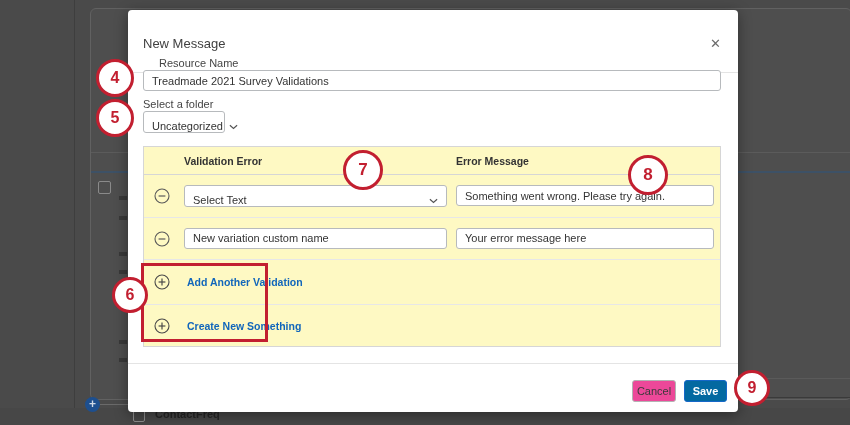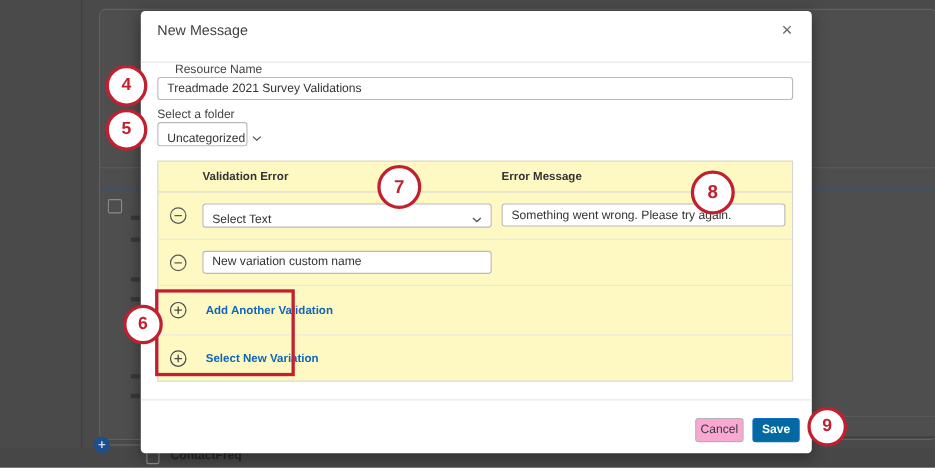--- a/index.html
+++ b/index.html
@@ -20,21 +20,21 @@
   .bg-bottomband { left:0; top:408px; width:850px; height:17px; background:#474747; }
   .bg-addline { left:99px; top:404px; width:30px; height:1px; background:#6a6a6a; }
   .bg-plus { left:85px; top:397px; width:15px; height:15px; background:#1d4f8f; border-radius:50%;
              color:#cfd9e6; font-size:12px; line-height:14px; text-align:center; font-weight:bold; }
   .bg-checkbox2 { left:133px; top:410px; width:12px; height:12px; border:1.5px solid #8f8f8f; border-radius:2px; }
   .bg-rowlabel { left:155px; top:408px; font-size:11px; font-weight:bold; color:#252525; }
 
   
   .modal { position:absolute; left:128px; top:10px; width:610px; height:402px; background:#ffffff;
            border-radius:4px; box-shadow:0 3px 14px rgba(0,0,0,.4); z-index:10; }
-  .modal-header { position:absolute; left:0; top:0; width:610px; height:47px; border-bottom:1px solid #e4e4e4; }
+  .modal-header { position:absolute; left:0; top:16px; width:610px; height:47px; border-bottom:1px solid #e4e4e4; }
   .modal-title { position:absolute; left:15px; top:10px; font-size:13px; color:#3f3f3f; font-weight:500; }
   .close-x { position:absolute; right:13px; top:8px; font-size:13px; color:#6b6b6b; cursor:pointer; padding:2px 4px; }
 
   .fld-label { position:absolute; font-size:11px; color:#454545; }
   .lbl-resource { left:31px; top:47px; }
   .lbl-folder { left:15px; top:88px; }
 
   .txt-input { position:absolute; border:1px solid #b7babd; border-radius:3px; background:#fff;
                font-family:"Liberation Sans",sans-serif; font-size:11px; color:#333; padding:0 8px; height:21px; outline:none; }
   .inp-resource { left:15px; top:60px; width:578px; }
@@ -59,21 +59,21 @@
   .cell-input1 { left:40px; top:50%; margin-top:-11px; width:263px; height:21px; }
   .cell-input2 { left:312px; top:50%; margin-top:-11px; width:258px; height:21px; }
   .plus-btn { position:absolute; left:10px; top:50%; margin-top:-8px; width:16px; height:16px; cursor:pointer; }
   .tbl-link { position:absolute; left:43px; top:50%; transform:translateY(-50%); font-size:10.5px; font-weight:bold;
               color:#1166bb; cursor:pointer; text-decoration:none; }
 
   
   .modal-footer { position:absolute; left:0; top:353px; width:610px; height:49px; border-top:1px solid #e4e4e4; }
   .btn { position:absolute; top:16px; height:22px; border-radius:3px; font-family:"Liberation Sans",sans-serif;
          font-size:11px; display:flex; align-items:center; justify-content:center; cursor:pointer; }
-  .btn-cancel { right:62px; width:44px; background:#f9a8d4; border:1px solid #b3b3b3; color:#3a3a3a; }
+  .btn-cancel { right:62px; width:44px; background:#ec4899; border:1px solid #b3b3b3; color:#3a3a3a; }
   .btn-save { right:11px; width:43px; background:#0369a1; border:1px solid #1568c8; color:#fff; font-weight:600; }
 
   
   .callout { position:absolute; background:#fff; border:3px solid #c21f30; border-radius:50%;
              color:#c21f30; font-weight:bold; display:flex; align-items:center; justify-content:center; z-index:60; }
   .c4 { left:96px;  top:59px;  width:38px; height:38px; font-size:16px; }
   .c5 { left:96px;  top:99px;  width:38px; height:38px; font-size:16px; }
   .c6 { left:112px; top:277px; width:36px; height:36px; font-size:16px; }
   .c7 { left:343px; top:150px; width:40px; height:40px; font-size:17px; }
   .c8 { left:628px; top:155px; width:40px; height:40px; font-size:17px; }
@@ -148,20 +148,21 @@
       </div>
 
       <div class="vt-row2">
         <span class="minus-btn">
           <svg width="16" height="16" viewBox="0 0 16 16">
               <circle cx="8" cy="8" r="7" fill="none" stroke="#5a5a5a" stroke-width="1.1"></circle>
               <line x1="4.6" y1="8" x2="11.4" y2="8" stroke="#5a5a5a" stroke-width="1.2"></line>
             </svg>
         </span>
         <input class="txt-input cell-input1" value="New variation custom name" style="">
+        <input class="txt-input cell-input2" value="Your error message here" style="">
       </div>
 
       <div class="vt-link1">
         <span class="plus-btn">
           <svg width="16" height="16" viewBox="0 0 16 16">
               <circle cx="8" cy="8" r="7" fill="none" stroke="#4a4a4a" stroke-width="1.1"></circle>
               <line x1="4.6" y1="8" x2="11.4" y2="8" stroke="#4a4a4a" stroke-width="1.2"></line>
               <line x1="8" y1="4.6" x2="8" y2="11.4" stroke="#4a4a4a" stroke-width="1.2"></line>
             </svg>
         </span>
@@ -169,21 +170,21 @@
       </div>
 
       <div class="vt-link2">
         <span class="plus-btn">
           <svg width="16" height="16" viewBox="0 0 16 16">
               <circle cx="8" cy="8" r="7" fill="none" stroke="#4a4a4a" stroke-width="1.1"></circle>
               <line x1="4.6" y1="8" x2="11.4" y2="8" stroke="#4a4a4a" stroke-width="1.2"></line>
               <line x1="8" y1="4.6" x2="8" y2="11.4" stroke="#4a4a4a" stroke-width="1.2"></line>
             </svg>
         </span>
-        <a class="tbl-link">Select New Variation</a>
+        <a class="tbl-link">Create New Something</a>
       </div>
     </div>
 
     <div class="modal-footer">
       <div class="btn btn-cancel">Cancel</div>
       <div class="btn btn-save">Save</div>
     </div>
   </div>
 
   <div class="anno-box"></div>

